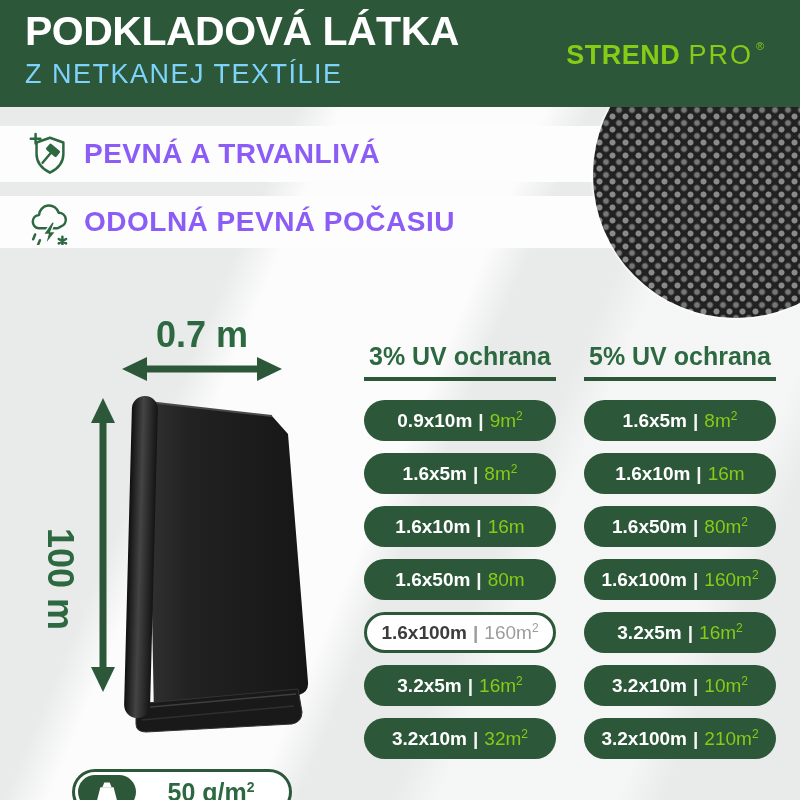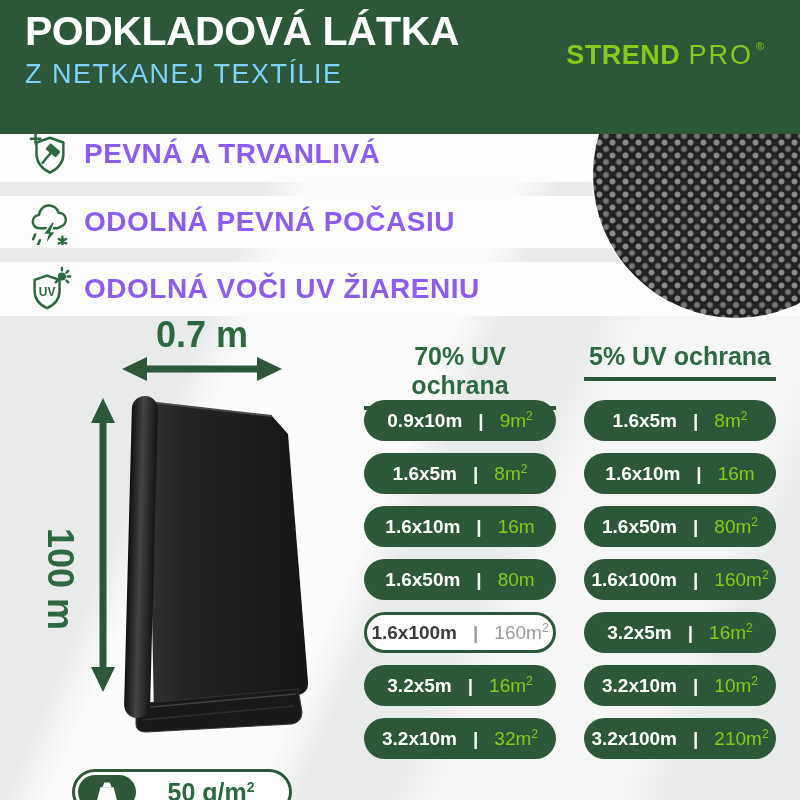--- a/index.html
+++ b/index.html
@@ -5,21 +5,21 @@
   html,body{margin:0;padding:0;background:#fff;}
   .canvas{position:relative;width:800px;height:800px;overflow:hidden;
           font-family:"Liberation Sans",sans-serif;background:#e9eaea;}
   
   .bg-stripes{position:absolute;inset:0;z-index:0;
     background:
       linear-gradient(113deg, rgba(255,255,255,0) 0 30%, rgba(255,255,255,.85) 34% 52%, rgba(255,255,255,0) 56% 100%),
       linear-gradient(113deg, rgba(255,255,255,0) 0 64%, rgba(255,255,255,.55) 68% 84%, rgba(255,255,255,0) 88% 100%),
       #e9eaea;}
   
-  .header{position:absolute;left:0;top:0;width:800px;height:134px;background:#2c5839;z-index:5;}
+  .header{position:absolute;left:0;top:0;width:800px;height:107px;background:#2c5839;z-index:5;}
   .titles{position:absolute;left:25px;top:6px;}
   .title{color:#ffffff;font-size:41px;font-weight:800;letter-spacing:-.5px;line-height:50px;}
   .subtitle{color:#7dd3fc;font-size:27px;font-weight:400;letter-spacing:1.5px;line-height:36px;}
   .brand{position:absolute;right:36px;top:40px;color:#84cc16;white-space:nowrap;}
   .brand-bold{font-size:27px;font-weight:800;letter-spacing:.5px;}
   .brand-light{font-size:27px;font-weight:400;letter-spacing:2px;margin-left:8px;}
   .brand-reg{font-size:11px;vertical-align:14px;margin-left:3px;}
   
   .texture-circle{position:absolute;left:593px;top:32px;width:286px;height:286px;border-radius:50%;z-index:2;
     background-color:#212121;
@@ -55,21 +55,21 @@
   .weight-text sup{font-size:14px;}
   
   .col-title{position:absolute;top:342px;width:192px;text-align:center;color:#2c6840;
     font-size:25px;font-weight:800;padding-bottom:6px;border-bottom:4px solid #2c5839;z-index:3;}
   .col1h{left:364px;}
   .col2h{left:584px;}
   .pill-list{position:absolute;top:400px;width:192px;display:flex;flex-direction:column;gap:12px;z-index:3;}
   .col1{left:364px;}
   .col2{left:584px;}
   .pill{height:41px;box-sizing:border-box;border-radius:21px;background:#2c5839;
-    display:flex;align-items:center;justify-content:center;gap:16px;}
+    display:flex;align-items:center;justify-content:center;gap:6px;}
   .pill .dims{color:#ffffff;font-size:19px;font-weight:800;}
   .pill .sep{color:rgba(255,255,255,.95);font-size:19px;font-weight:600;}
   .pill .area{color:#84cc16;font-size:19px;font-weight:400;}
   .pill .area sup{font-size:12px;}
   .pill.highlight{background:#ffffff;border:3px solid #2c5839;}
   .pill.highlight .dims{color:#3c3c3c;}
   .pill.highlight .sep,.pill.highlight .area{color:#9c9c9c;}
 </style>
 </head>
 <body>
@@ -108,31 +108,20 @@
       <svg width="46" height="46" viewBox="0 0 48 48">
         <path class="ic" d="M13 30.5 a7 7 0 0 1 0.6-13.9 a10.5 10.5 0 0 1 20.6-2.2 a7.3 7.3 0 0 1 2.4 14.2 L33 30.5 Z M13 30.5 h8"></path>
         <path d="M27 24 L18 37 H23 L20 48 L31 34 H26 L30 24 Z" fill="#2c6840" stroke="#fdfdfd" stroke-width="1.4"></path>
         <path class="ic" d="M9.5 37 L7.5 42 M14.5 43 L12.5 48" stroke-width="3"></path>
         <path class="ic" d="M38 39.5 v9 M34.2 41.7 l7.6 4.6 M41.8 41.7 l-7.6 4.6" stroke-width="2.2"></path>
       </svg>
     </span>
     <span class="feature-label">ODOLNÁ PEVNÁ POČASIU</span>
   </div>
 
-  <div class="band band3">
-    <span class="icon-box">
-      <svg width="46" height="46" viewBox="0 0 48 48">
-        <path class="ic" d="M22 10 L35 14.5 V26 C35 34.5 29.5 40.5 22 44 C14.5 40.5 9 34.5 9 26 V14.5 Z"></path>
-        <circle class="icf" cx="37.5" cy="11" r="4.2"></circle>
-        <path class="ic" d="M37.5 2 v2.5 M44 5 l-1.8 1.8 M46 11 h-2.6 M44 17 l-1.8-1.8 M31 17 l1.8-1.8" stroke-width="2"></path>
-        <text x="22" y="31" text-anchor="middle" font-size="12.5" font-weight="bold" fill="#2c6840" font-family="Liberation Sans, sans-serif">UV</text>
-      </svg>
-    </span>
-    <span class="feature-label">ODOLNÁ VOČI UV ŽIARENIU</span>
-  </div>
 
   <div class="width-label">0.7 m</div>
 
   <svg class="h-arrow" width="164" height="34" viewBox="0 0 164 34">
     <polygon points="2,17 27,5 27,29" fill="#2c5839"></polygon>
     <polygon points="162,17 137,5 137,29" fill="#2c5839"></polygon>
     <rect x="24" y="13.5" width="116" height="7" fill="#2c5839"></rect>
   </svg>
 
   <svg class="v-arrow" width="34" height="298" viewBox="0 0 34 298">
@@ -167,21 +156,21 @@
   <div class="weight-badge">
     <span class="weight-left">
       <svg width="26" height="26" viewBox="0 0 26 26">
         <path d="M10.3 3.5 h5.4 l1.9 4.8 h-9.2 Z" fill="#ffffff"></path>
         <path d="M6.4 8.3 h13.2 l3.3 12.6 a1.6 1.6 0 0 1 -1.6 2 H4.7 a1.6 1.6 0 0 1 -1.6 -2 Z" fill="#ffffff"></path>
       </svg>
     </span>
     <span class="weight-text"><span>50 g/m</span><sup>2</sup></span>
   </div>
 
-  <div class="col-title col1h">70% UV ochrana</div>
+  <div class="col-title col1h">3% UV ochrana</div>
   <div class="col-title col2h">5% UV ochrana</div>
 
   <div class="pill-list col1">
     <div class="pill">
       <span class="dims">0.9x10m</span>
         <span class="sep">|</span>
         <span class="area"><span>9m</span><sup>2</sup></span>
     </div>
     <div class="pill">
       <span class="dims">1.6x5m</span>

